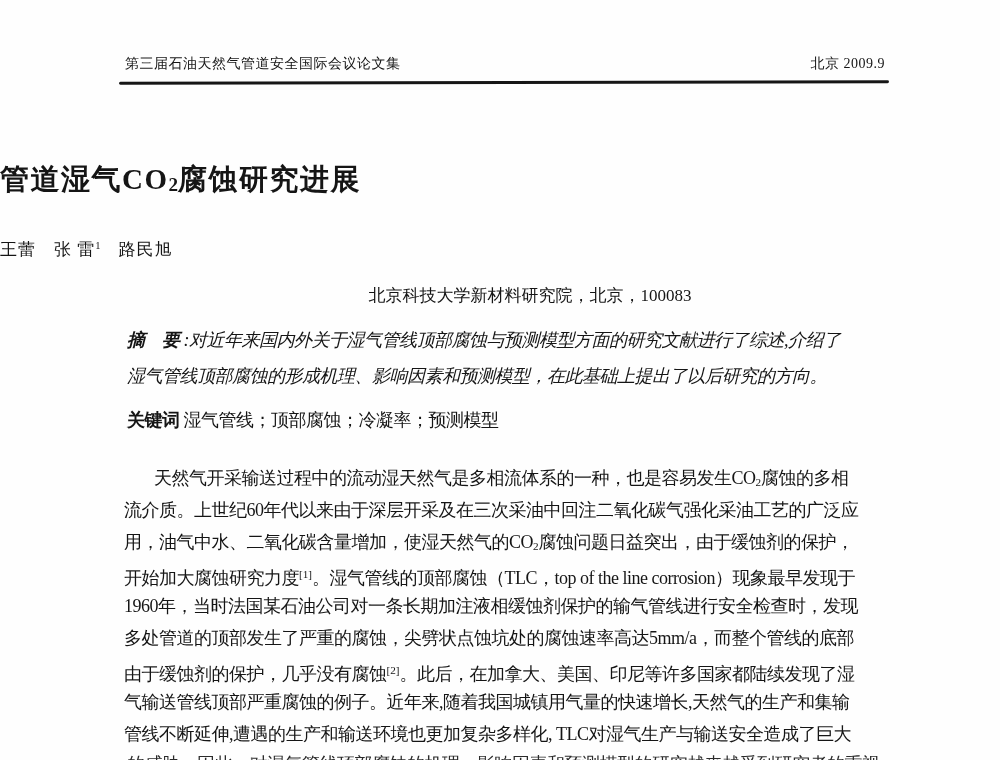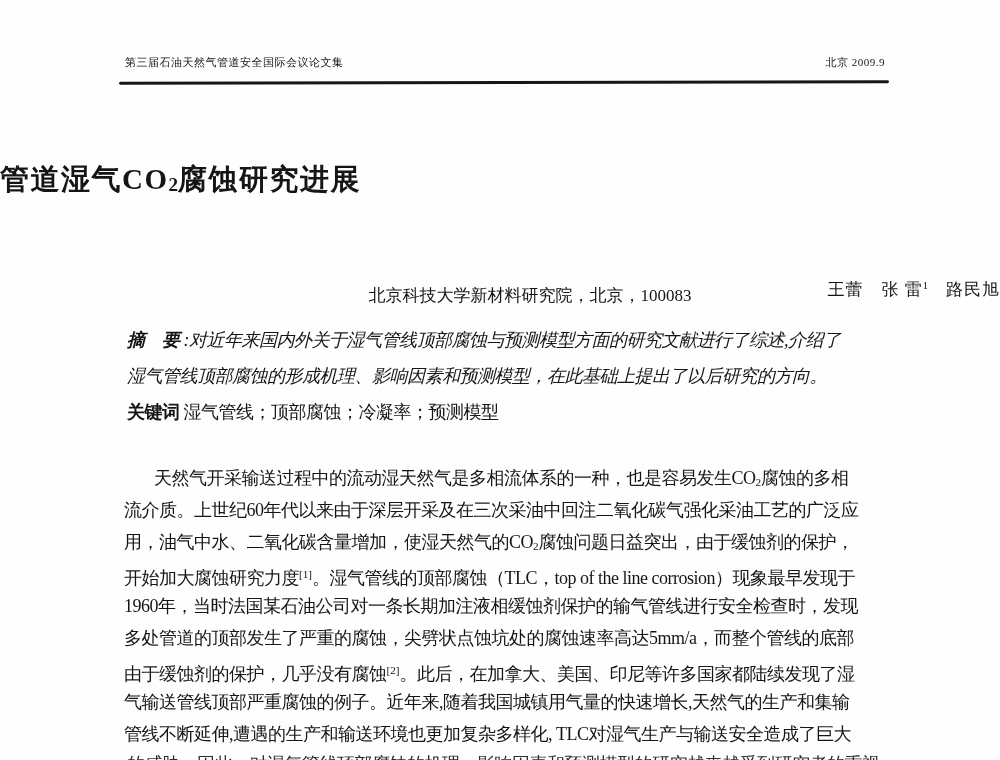--- a/index.html
+++ b/index.html
@@ -4,45 +4,45 @@
 <style>
   html,body{margin:0;padding:0;background:#e8e8e8;}
   .page{
     position:relative;width:1000px;height:760px;margin:0 auto;
     background:#fefefe;overflow:hidden;color:#151515;
     font-family:"Liberation Serif","DejaVu Serif",serif;
   }
   .hdr{
     position:absolute;top:55px;left:125px;right:115px;
     display:flex;justify-content:space-between;align-items:flex-end;
-    font-size:11px;letter-spacing:.5px;
+    font-size:14px;letter-spacing:.5px;
   }
   .hdr-rule{
     position:absolute;top:81px;left:119px;width:770px;height:3px;
     background:#161616;border-radius:2px;transform:rotate(-.1deg);
   }
   .doc-title{
     position:absolute;top:160px;left:0;width:100%;text-align:left;
     font-size:29px;font-weight:bold;letter-spacing:1.5px;
   }
   .authors{
-    position:absolute;top:238px;left:0;width:100%;text-align:right;
-    font-size:17px;letter-spacing:1px;margin-top:40px;
+    position:absolute;top:238px;left:0;width:100%;text-align:left;
+    font-size:17px;letter-spacing:1px;
   }
   .affil{
     position:absolute;top:284px;left:0;width:100%;text-align:center;
     font-size:17px;
     padding-left:30px;
   }
   .abs-block{
     position:absolute;left:127px;top:322px;width:760px;
     font-size:18px;letter-spacing:-.5px;
   }
   .abs-line{height:36px;line-height:36px;white-space:nowrap;font-style:italic;}
-  .kw-line{height:36px;line-height:36px;white-space:nowrap;}
+  .kw-line{height:36px;line-height:36px;white-space:nowrap;margin-top:8px;}
   b{font-weight:bold;}
   .body-par{
     position:absolute;left:124px;top:462px;width:762px;
     font-size:18px;letter-spacing:-.5px;
   }
   .b-line{height:32px;line-height:32px;white-space:nowrap;}
   .indent{text-indent:30px;}
   .partial-strip{
     position:absolute;left:127px;top:752px;width:762px;height:8px;
     overflow:hidden;font-size:18px;letter-spacing:-.5px;line-height:24px;

